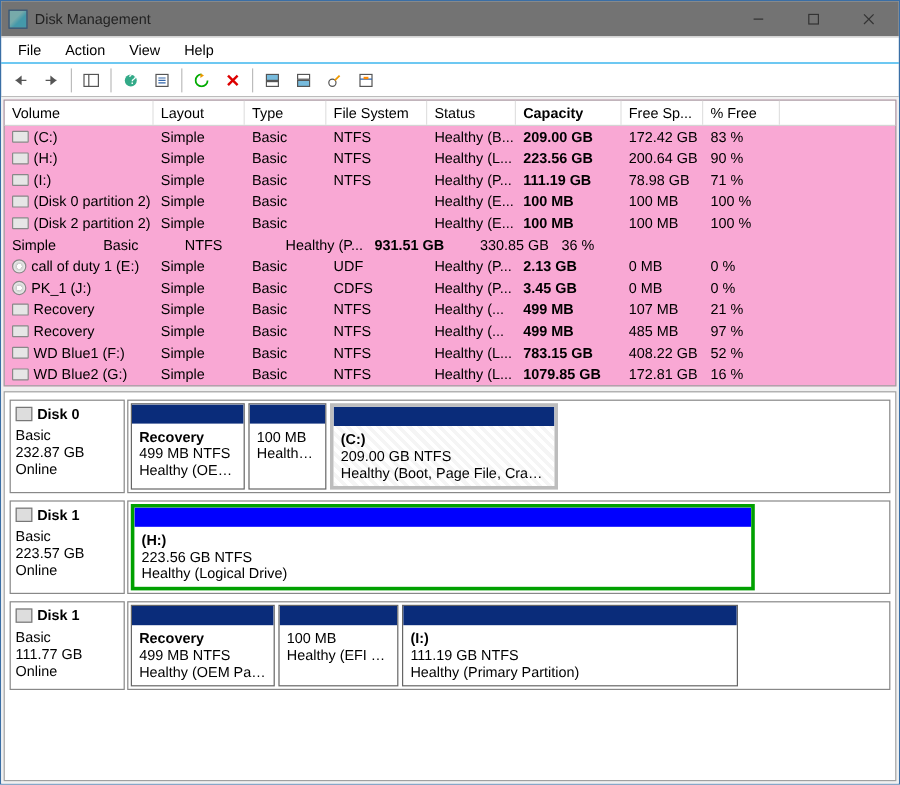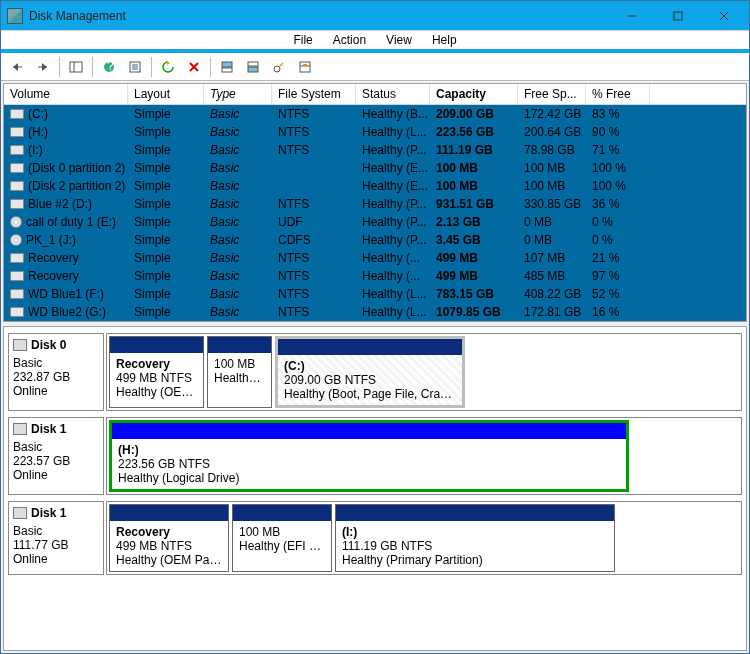--- a/index.html
+++ b/index.html
@@ -1,33 +1,33 @@
 <!DOCTYPE html>
 <html><head>
 <meta charset="utf-8">
 <style>
 * { box-sizing: border-box; font-family: "Segoe UI", Tahoma, sans-serif; font-size: 12px; }
 body { margin:0; background:#fff; user-select:none; }
 .window { width:750px; height:654px; border:1px solid #3a6ea5; display:flex; flex-direction:column; }
-.titlebar { background:#0ea5e9; height:30px; display:flex; align-items:center; padding:0 2px; border-bottom:1px solid #d4d4d4;}
+.titlebar { background:#737373; height:30px; display:flex; align-items:center; padding:0 2px; border-bottom:1px solid #d4d4d4;}
 .titlebar .ticon { width:16px; height:16px; margin:0 6px 0 4px; background:linear-gradient(135deg,#7aa 40%,#49a 60%); border:1px solid #357; }
 .titlebar .ttext { flex:1; color:#222; }
 .winbtn { width:46px; height:30px; display:flex; align-items:center; justify-content:center; color:#333; font-size:14px; }
-.menubar { height:22px; display:flex; align-items:center; padding:0 4px; border-bottom:4px solid #0ea5e9;justify-content:center; }
+.menubar { height:22px; display:flex; align-items:center; padding:0 4px; border-bottom:1px solid #0ea5e9; }
 .menubtn { padding:2px 10px; }
 .toolbar { height:28px; display:flex; align-items:center; padding:0 4px; gap:2px; border-bottom:1px solid #bcbcbc; }
 .tbtn { width:24px; height:24px; display:flex; align-items:center; justify-content:center; border:1px solid transparent; }
 .tsep { width:1px; height:20px; background:#bcbcbc; margin:0 2px; }
 .content { flex:1; display:flex; flex-direction:column; overflow:hidden; background:#f0f0f0; }
-.top-pane { background:#0369a1; border:1px solid #a0a0a0; margin:2px; flex:0 0 auto; }
+.top-pane { background:#f9a8d4; border:1px solid #a0a0a0; margin:2px; flex:0 0 auto; }
 .vol-header { display:flex; background:#fff; border-bottom:1px solid #d4d4d4; }
 .vcol { padding:3px 6px; border-right:1px solid #e1e1e1; overflow:hidden; white-space:nowrap; text-overflow:ellipsis; }
 .vrow { display:flex; }
 .vcell { padding:2px 6px; overflow:hidden; white-space:nowrap; text-overflow:ellipsis; display:flex; align-items:center; gap:4px; }
-.c0{width:124px;} .c1{width:76px;} .c2{width:68px;font-style:italic;} .c3{width:84px;} .c4{width:74px;} .c5{width:88px;font-weight:bold;} .c6{width:68px;} .c7{width:64px;}
+.c0{width:124px;} .c1{width:76px;} .c2{width:68px;} .c3{width:84px;} .c4{width:74px;} .c5{width:88px;font-weight:bold;} .c6{width:68px;} .c7{width:64px;}
 .volicon { width:14px; height:10px; background:#e6e6e6; border:1px solid #888; border-radius:1px; flex-shrink:0;}
 .cdicon { width:12px; height:12px; border:1px solid #888; border-radius:50%; background:radial-gradient(circle,#fff 28%,#ccc 30%,#eee 70%); flex-shrink:0;}
 .bottom-pane { flex:1; overflow-y:scroll; margin:2px; background:#fff; border:1px solid #a0a0a0; }
 .diskrow { display:flex; margin:6px 4px 0; gap:2px; }
 .diskinfo { width:96px; border:1px solid #888; background:#fff; padding:4px 4px 4px 4px; font-size:11px; line-height:14px;}
 .diskinfo .dhdr { display:flex; align-items:center; gap:4px; margin-bottom:4px;}
 .diskicon { width:14px; height:12px; background:#ddd; border:1px solid #777; position:relative;}
 .partrow { flex:1; border:1px solid #888; background:#fff; padding:2px; display:flex; gap:3px; overflow:hidden;}
 .parthead { height:16px; width:100%; }
 .partbox { border:1px solid #666; display:flex; flex-direction:column; overflow:hidden; font-size:11px;}
@@ -220,24 +220,20 @@
             </div>
             <div class="vcell c1">Simple</div>
             <div class="vcell c2">Basic</div>
             <div class="vcell c3"></div>
             <div class="vcell c4">Healthy (E...</div>
             <div class="vcell c5">100 MB</div>
             <div class="vcell c6">100 MB</div>
             <div class="vcell c7">100 %</div>
           </div>
           <div class="vrow">
-            <div class="vcell c0">
-              <span class="volicon"></span>
-              <span>Blue #2 (D:)</span>
-            </div>
             <div class="vcell c1">Simple</div>
             <div class="vcell c2">Basic</div>
             <div class="vcell c3">NTFS</div>
             <div class="vcell c4">Healthy (P...</div>
             <div class="vcell c5">931.51 GB</div>
             <div class="vcell c6">330.85 GB</div>
             <div class="vcell c7">36 %</div>
           </div>
           <div class="vrow">
             <div class="vcell c0">

